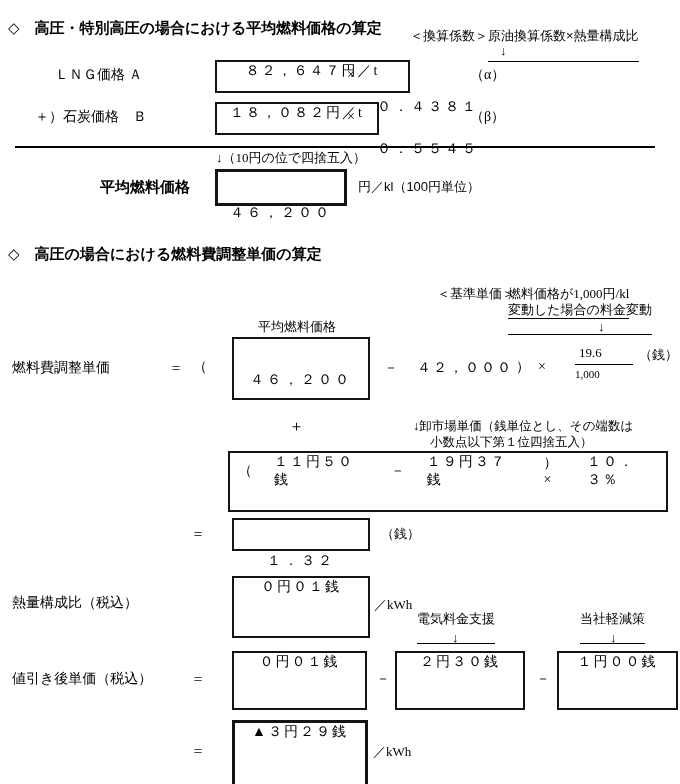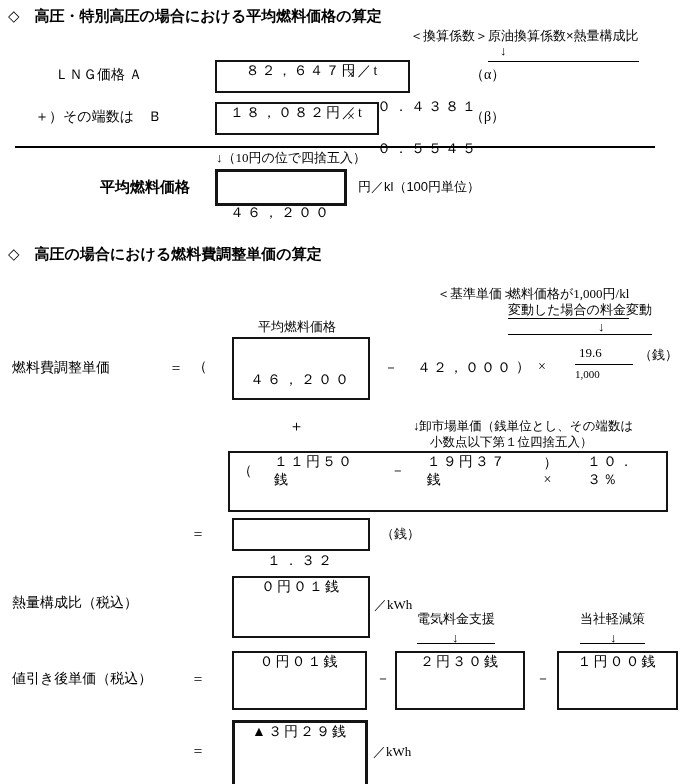--- a/index.html
+++ b/index.html
@@ -23,36 +23,36 @@
   .frac{position:absolute;text-align:left;}
   .frac .num{font-size:13px;padding:0 4px 3px 4px;border-bottom:1.4px solid #000;}
   .frac .den{font-size:11px;padding-top:3px;}
   .marketrow{display:flex;align-items:center;gap:22px;padding-left:8px;width:100%;}
 </style>
 </head>
 <body>
 
 <div class="page">
 
-  <div class="abs gothic bold t15" style="left:8px;top:8px">◇　高圧・特別高圧の場合における平均燃料価格の算定</div>
+  <div class="abs gothic bold t15" style="left:8px;top:20px">◇　高圧・特別高圧の場合における平均燃料価格の算定</div>
 
   <div class="abs gothic t13" style="left:410px;top:29px">
     <span>＜換算係数＞</span><span class="u">原油換算係数×熱量構成比</span>
   </div>
   <div class="abs t13" style="left:500px;top:44px">↓</div>
 
   <div class="abs t14" style="left:55px;top:68px">ＬＮＧ価格 Ａ</div>
   <div class="box" style="left:215px;top:60px;width:195px;height:33px">
     <span class="t14 ls2">８２，６４７円／t</span>
   </div>
   <div class="abs t14" style="left:347px;top:68px">×</div>
   <div class="abs t14 ls3" style="left:377px;top:68px">０．４３８１</div>
   <div class="abs t14" style="left:470px;top:68px">（α）</div>
 
-  <div class="abs t14" style="left:35px;top:110px">＋）その端数は　Ｂ</div>
+  <div class="abs t14" style="left:35px;top:110px">＋）石炭価格　Ｂ</div>
   <div class="box" style="left:215px;top:102px;width:164px;height:33px">
     <span class="t14 ls2">１８，０８２円／t</span>
   </div>
   <div class="abs t14" style="left:347px;top:110px">×</div>
   <div class="abs t14 ls3" style="left:377px;top:110px">０．５５４５</div>
   <div class="abs t14" style="left:470px;top:110px">（β）</div>
 
   <div class="sumline" style="left:15px;top:146px;width:640px"></div>
 
   <div class="abs t13" style="left:216px;top:151px">↓（10円の位で四捨五入）</div>

